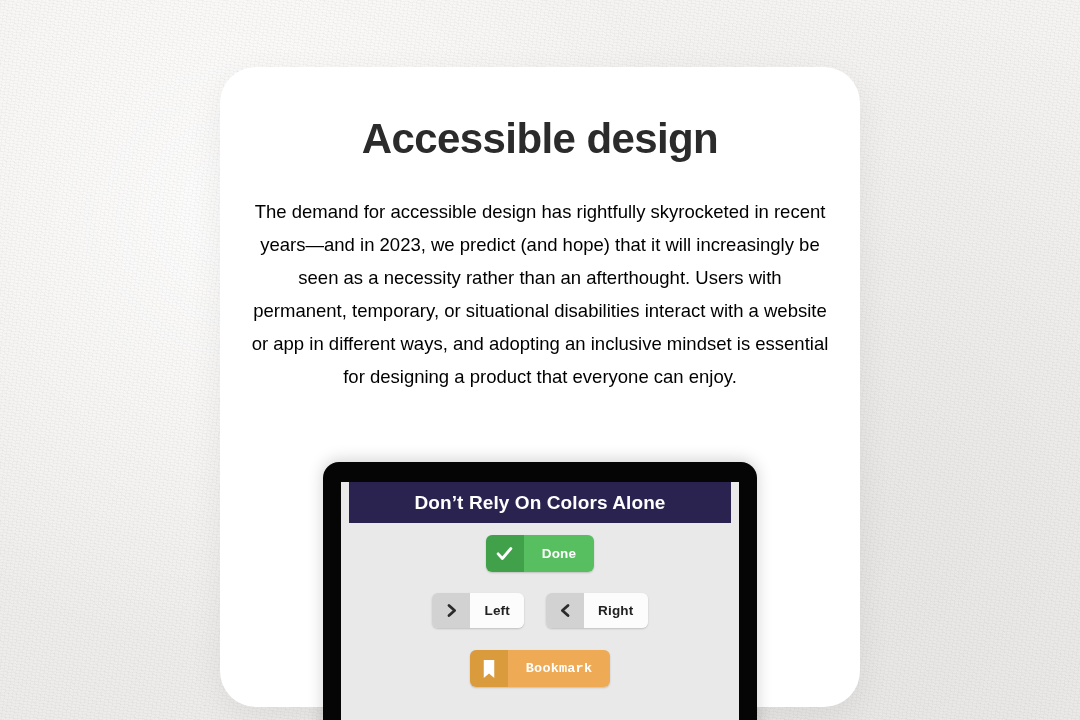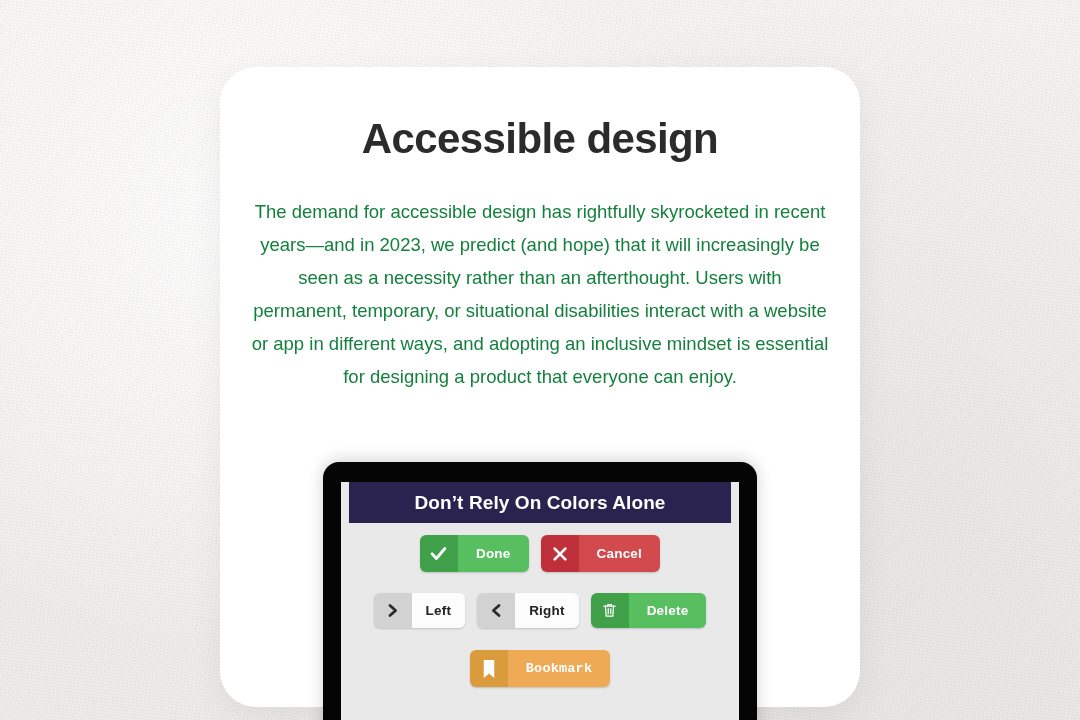--- a/index.html
+++ b/index.html
@@ -57,21 +57,21 @@
   }
 
   #body-copy {
     position: absolute;
     left: 30px;
     top: 128px;
     width: 580px;
     text-align: center;
     font-size: 18.5px;
     line-height: 33px;
-    color: #15803d;
+    color: #000000;
   }
 
   
   #device {
     position: absolute;
     left: 323px;
     top: 462px;
     width: 434px;
     height: 298px;
     background: #050505;
@@ -111,21 +111,21 @@
   }
 
   
   .btn-row {
     position: absolute;
     left: 0;
     right: 0;
     display: flex;
     justify-content: center;
     align-items: center;
-    gap: 12px;
+    gap: 22px;
   }
   #row-1 { top: 53px; }
   #row-2 { top: 111px; }
   #row-3 { top: 168px; }
 
   .ui-btn {
     display: flex;
     align-items: stretch;
     height: 37px;
     border-radius: 6px;
@@ -194,29 +194,20 @@
 
       <div class="ui-btn v-green">
         <span class="icon-pane">
           <svg width="17" height="17" viewBox="0 0 24 24" fill="none" stroke="#ffffff" stroke-width="4" stroke-linecap="round" stroke-linejoin="round">
             <polyline points="3,12.5 9,19 21,5"></polyline>
           </svg>
         </span>
         <span class="label-pane">Done</span>
       </div>
 
-      <div class="ui-btn v-red">
-        <span class="icon-pane">
-          <svg width="16" height="16" viewBox="0 0 24 24" fill="none" stroke="#ffffff" stroke-width="4" stroke-linecap="round">
-            <line x1="4" y1="4" x2="20" y2="20"></line>
-            <line x1="20" y1="4" x2="4" y2="20"></line>
-          </svg>
-        </span>
-        <span class="label-pane">Cancel</span>
-      </div>
 
     </div>
 
     <div class="btn-row" id="row-2">
 
       <div class="ui-btn v-gray">
         <span class="icon-pane">
           <svg width="15" height="15" viewBox="0 0 24 24" fill="none" stroke="#2b2b2b" stroke-width="4.5" stroke-linecap="round" stroke-linejoin="round">
             <polyline points="8,4 17,12 8,20"></polyline>
           </svg>
@@ -226,32 +217,20 @@
 
       <div class="ui-btn v-gray">
         <span class="icon-pane">
           <svg width="15" height="15" viewBox="0 0 24 24" fill="none" stroke="#2b2b2b" stroke-width="4.5" stroke-linecap="round" stroke-linejoin="round">
             <polyline points="16,4 7,12 16,20"></polyline>
           </svg>
         </span>
         <span class="label-pane">Right</span>
       </div>
 
-      <div class="ui-btn v-green">
-        <span class="icon-pane">
-          <svg width="15" height="17" viewBox="0 0 24 26" fill="none" stroke="#ffffff" stroke-width="2" stroke-linecap="round" stroke-linejoin="round">
-            <line x1="3" y1="6" x2="21" y2="6"></line>
-            <path d="M9 6V3.5h6V6"></path>
-            <path d="M5.5 6l1.2 16h10.6l1.2-16"></path>
-            <line x1="10" y1="10" x2="10" y2="18"></line>
-            <line x1="14" y1="10" x2="14" y2="18"></line>
-          </svg>
-        </span>
-        <span class="label-pane">Delete</span>
-      </div>
 
     </div>
 
     <div class="btn-row" id="row-3">
 
       <div class="ui-btn v-orange">
         <span class="icon-pane">
           <svg width="14" height="18" viewBox="0 0 18 24" fill="#ffffff">
             <path d="M2 0h14v24l-7-6-7 6z"></path>
           </svg>

